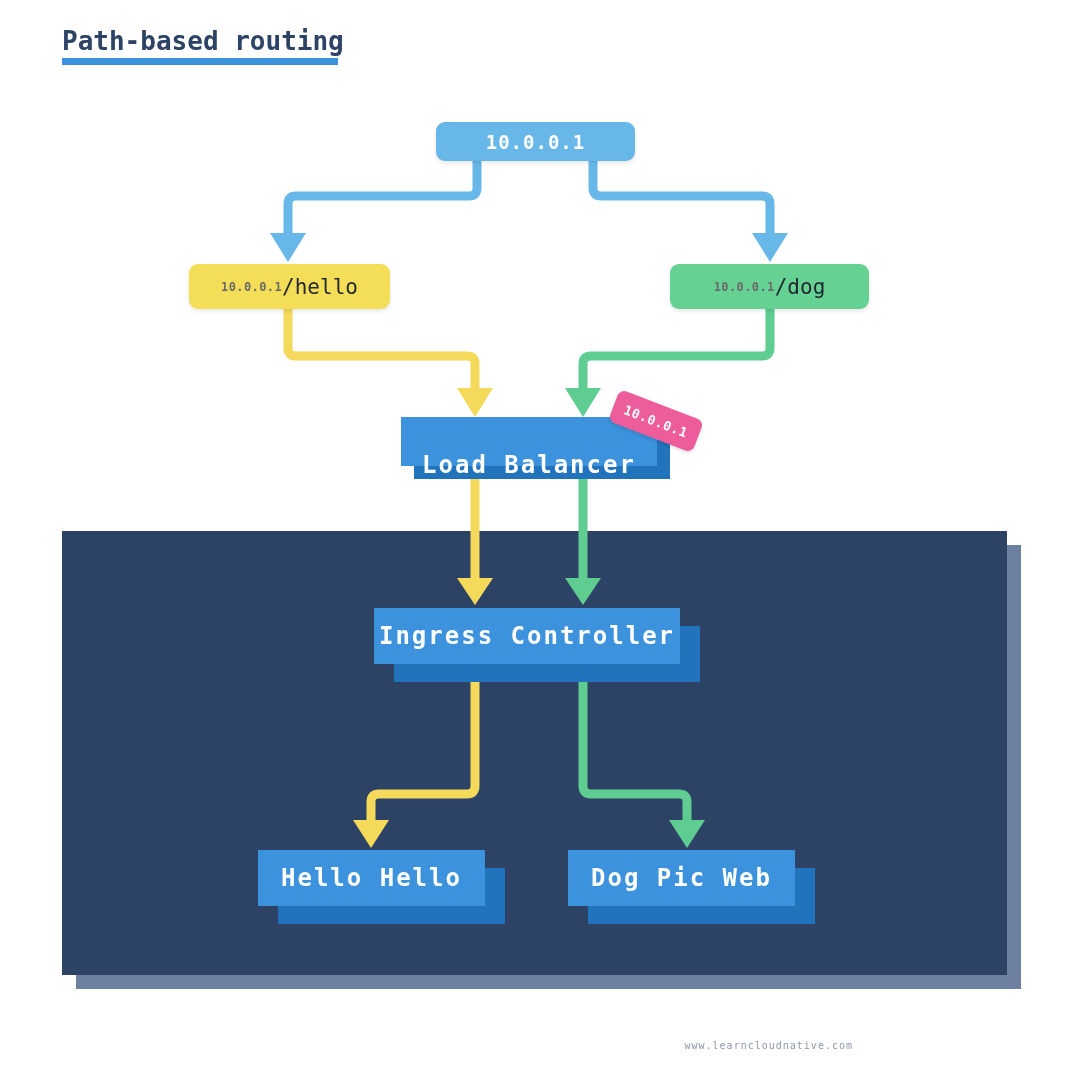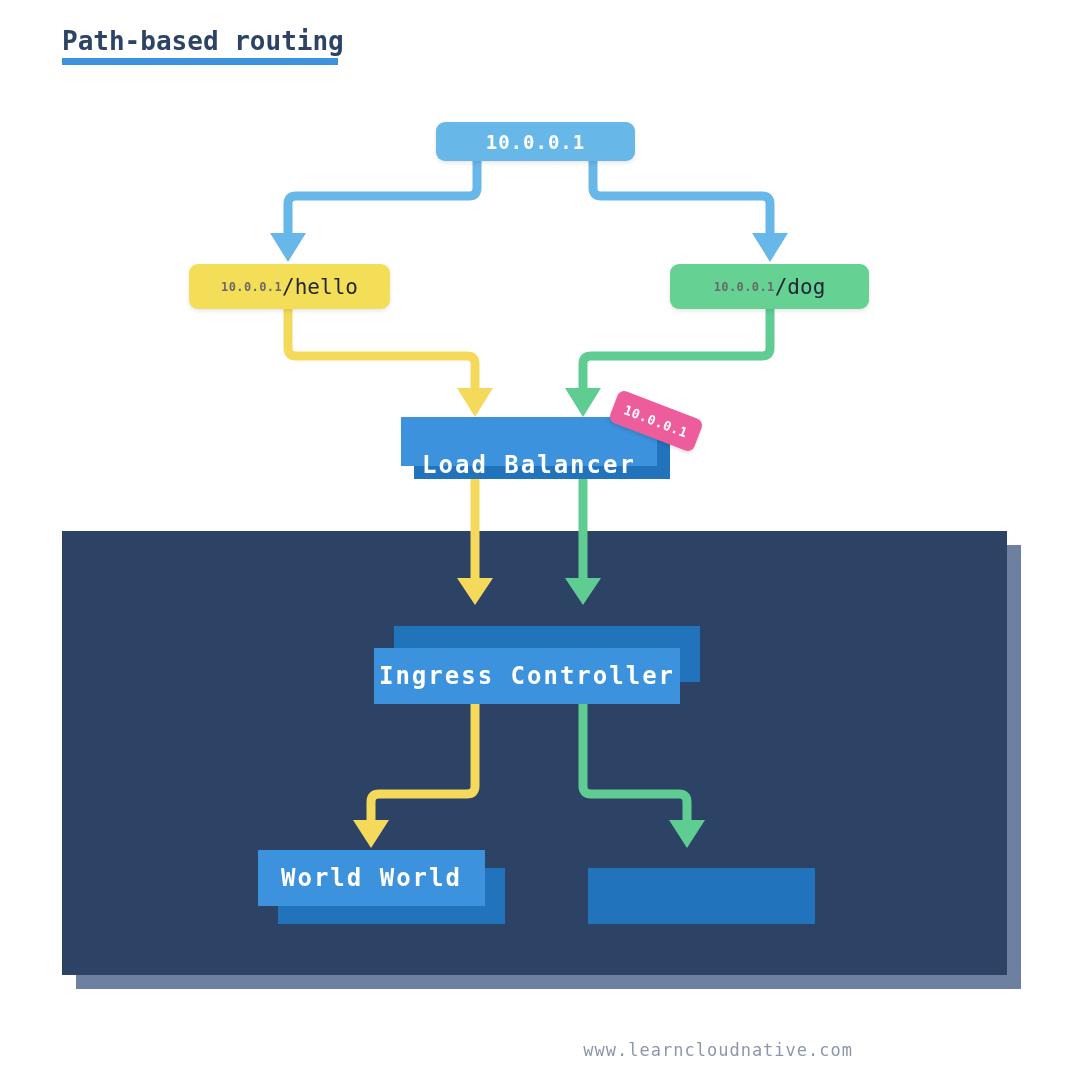--- a/index.html
+++ b/index.html
@@ -148,21 +148,21 @@
     color: #ffffff;
     font-weight: bold;
     letter-spacing: 2px;
   }
 
   #node-lb-shadow { left: 414px; top: 430px; width: 256px; height: 49px; }
   #node-lb { left: 401px; top: 417px; width: 256px; height: 49px; }
   #node-lb .node-label { font-size: 24px; margin-top: 46px; }
 
   #node-ingress-shadow { left: 394px; top: 626px; width: 306px; height: 56px; }
-  #node-ingress { left: 374px; top: 608px; width: 306px; height: 56px; margin-top: 40px; }
+  #node-ingress { left: 374px; top: 608px; width: 306px; height: 56px; }
   #node-ingress .node-label { font-size: 24px; }
 
   #node-hello-svc-shadow { left: 278px; top: 868px; width: 227px; height: 56px; }
   #node-hello-svc { left: 258px; top: 850px; width: 227px; height: 56px; }
   #node-hello-svc .node-label { font-size: 24px; }
 
   #node-dog-svc-shadow { left: 588px; top: 868px; width: 227px; height: 56px; }
   #node-dog-svc { left: 568px; top: 850px; width: 227px; height: 56px; }
   #node-dog-svc .node-label { font-size: 24px; }
 
@@ -187,21 +187,21 @@
     font-weight: bold;
     letter-spacing: 0.6px;
   }
 
   
   #footer {
     position: absolute;
     right: 70px;
     top: 1040px;
     color: #8D97AB;
-    font-size: 17px;
+    font-size: 10px;
     letter-spacing: 1px;
     white-space: nowrap;
   }
 </style>
 </head>
 <body>
 
 <div id="canvas">
 
   <div id="title-wrap">
@@ -277,20 +277,23 @@
     <span class="node-label">10.0.0.1</span>
   </div>
 
   <div class="rect-node-shadow" id="node-ingress-shadow"></div>
   <div class="rect-node" id="node-ingress">
     <span class="node-label">Ingress Controller</span>
   </div>
 
   <div class="rect-node-shadow" id="node-hello-svc-shadow"></div>
   <div class="rect-node" id="node-hello-svc">
-    <span class="node-label">World World</span>
+    <span class="node-label">Hello Hello</span>
   </div>
 
   <div class="rect-node-shadow" id="node-dog-svc-shadow"></div>
+  <div class="rect-node" id="node-dog-svc">
+    <span class="node-label">Dog Pic Web</span>
+  </div>
 
   <div id="footer">www.learncloudnative.com</div>
 
 </div>
 
 </body></html>

